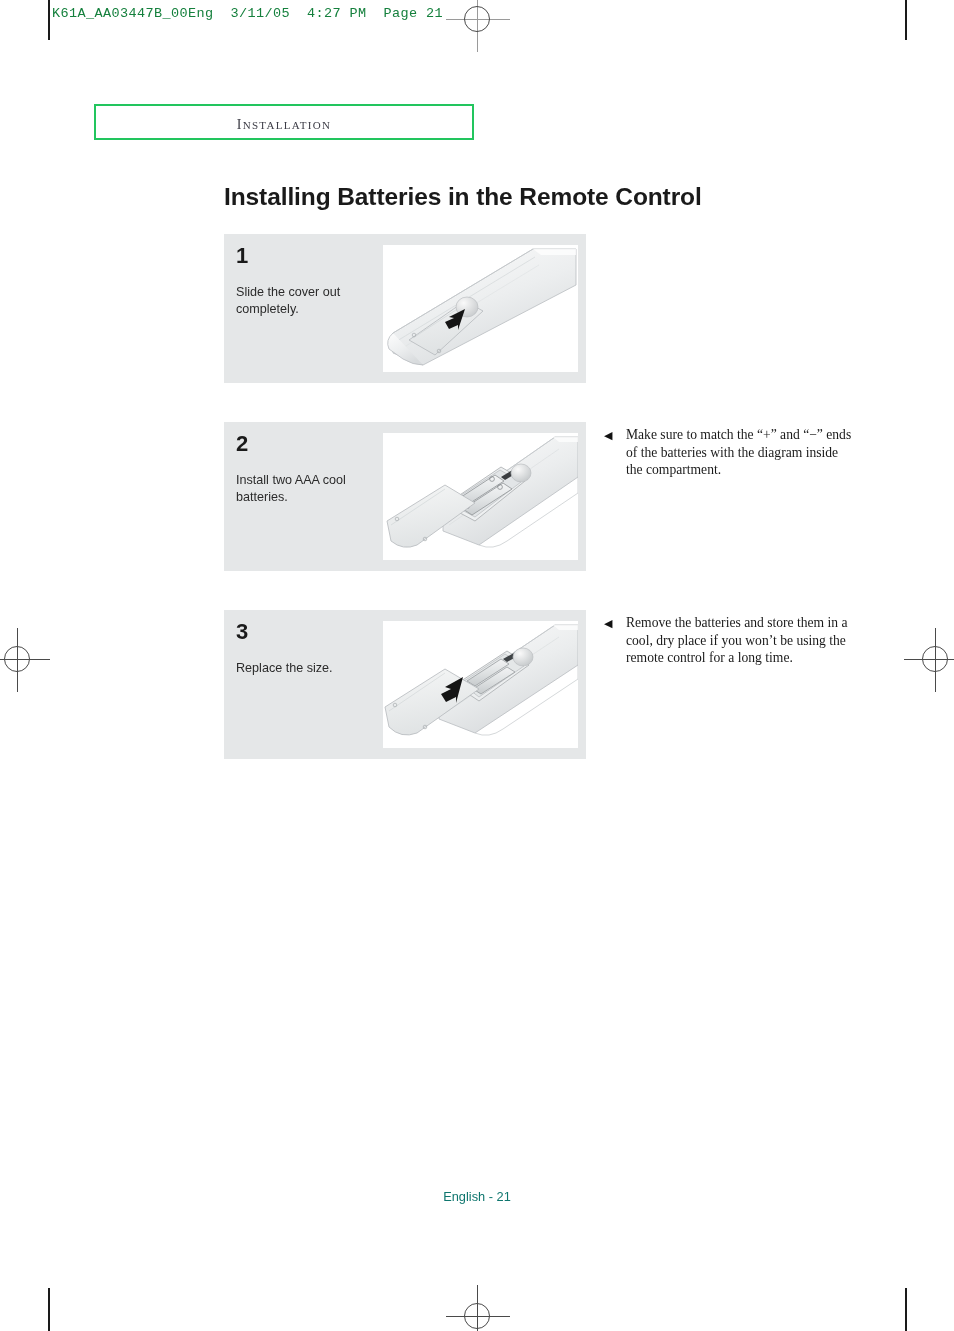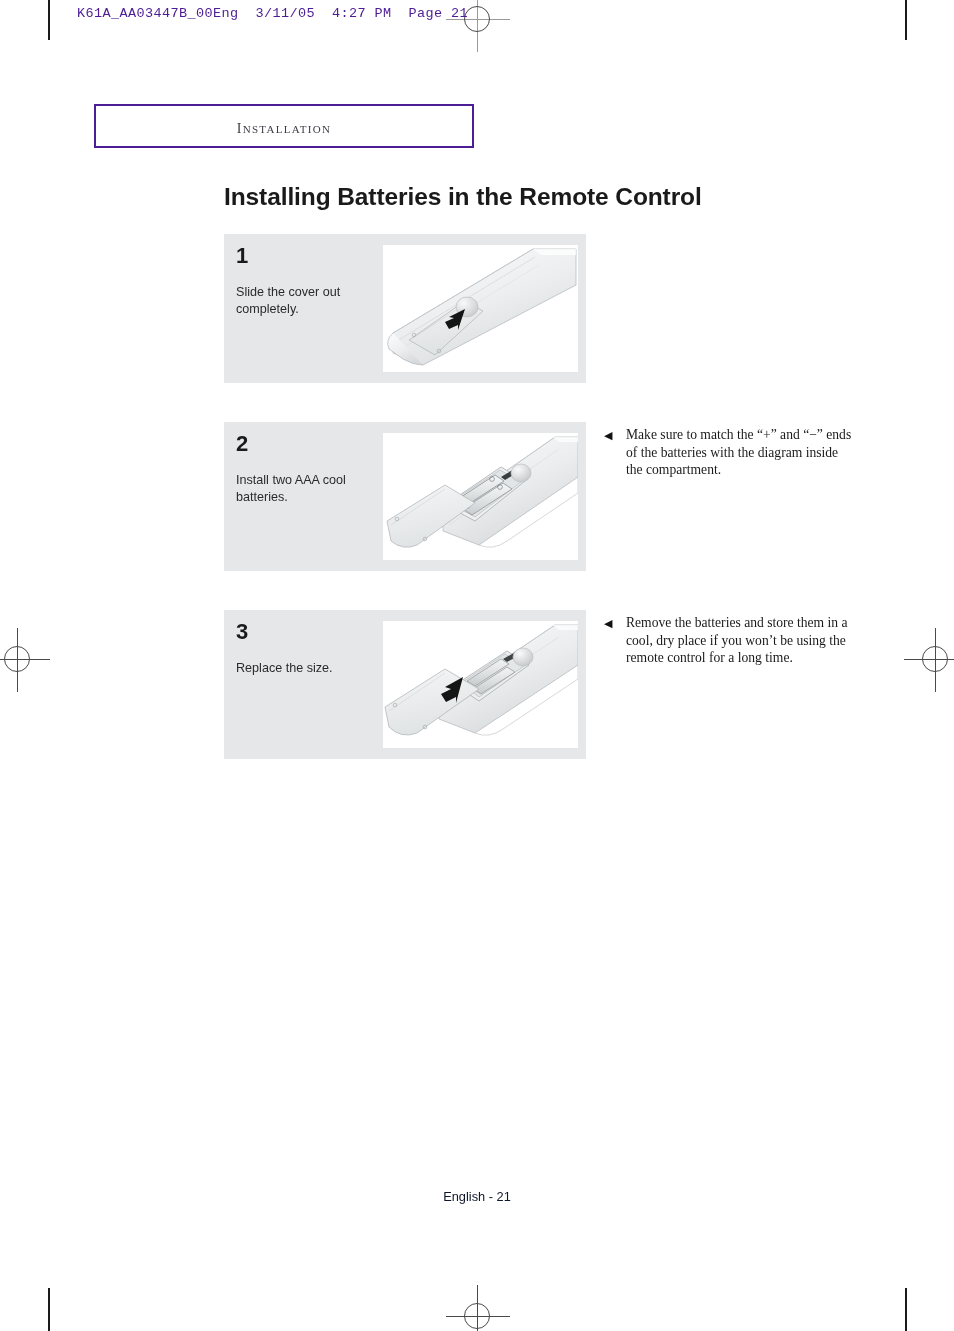--- a/index.html
+++ b/index.html
@@ -55,37 +55,37 @@
   .reg-mark.dark .r-h, .reg-mark.dark .r-v { background: #4a4a4a; }
 
   .reg-top    { left: 446px; top: -12px; }
   .reg-left   { left: -14px; top: 628px; }
   .reg-right  { left: 904px; top: 628px; }
   .reg-bottom { left: 446px; top: 1285px; }
 
   
   .doc-header {
     position: absolute;
-    left: 77px;
+    left: 52px;
     top: 6px;
     font-family: "Liberation Mono", monospace;
     font-size: 13.5px;
     letter-spacing: 0.4px;
-    color: #4c1d95;
+    color: #15803d;
     white-space: pre;
   }
 
   
   .chapter-box {
     position: absolute;
     left: 94px;
     top: 104px;
     width: 380px;
-    height: 44px;
-    border: 2px solid #4c1d95;
+    height: 36px;
+    border: 2px solid #22c55e;
     box-sizing: border-box;
     background: #ffffff;
   }
   .chapter-label {
     position: absolute;
     left: 0; right: 0;
     top: 50%;
     transform: translateY(-50%);
     text-align: center;
     font-family: "Liberation Serif", serif;
@@ -181,21 +181,21 @@
   }
 
   
   .footer {
     position: absolute;
     left: 0;
     right: 0;
     top: 1189px;
     text-align: center;
     font-size: 12.8px;
-    color: #0f172a;
+    color: #0f766e;
   }
 </style>
 </head>
 <body>
 
 <div class="crop-rule tl"></div>
 <div class="crop-rule tr"></div>
 <div class="crop-rule bl"></div>
 <div class="crop-rule br"></div>
 

